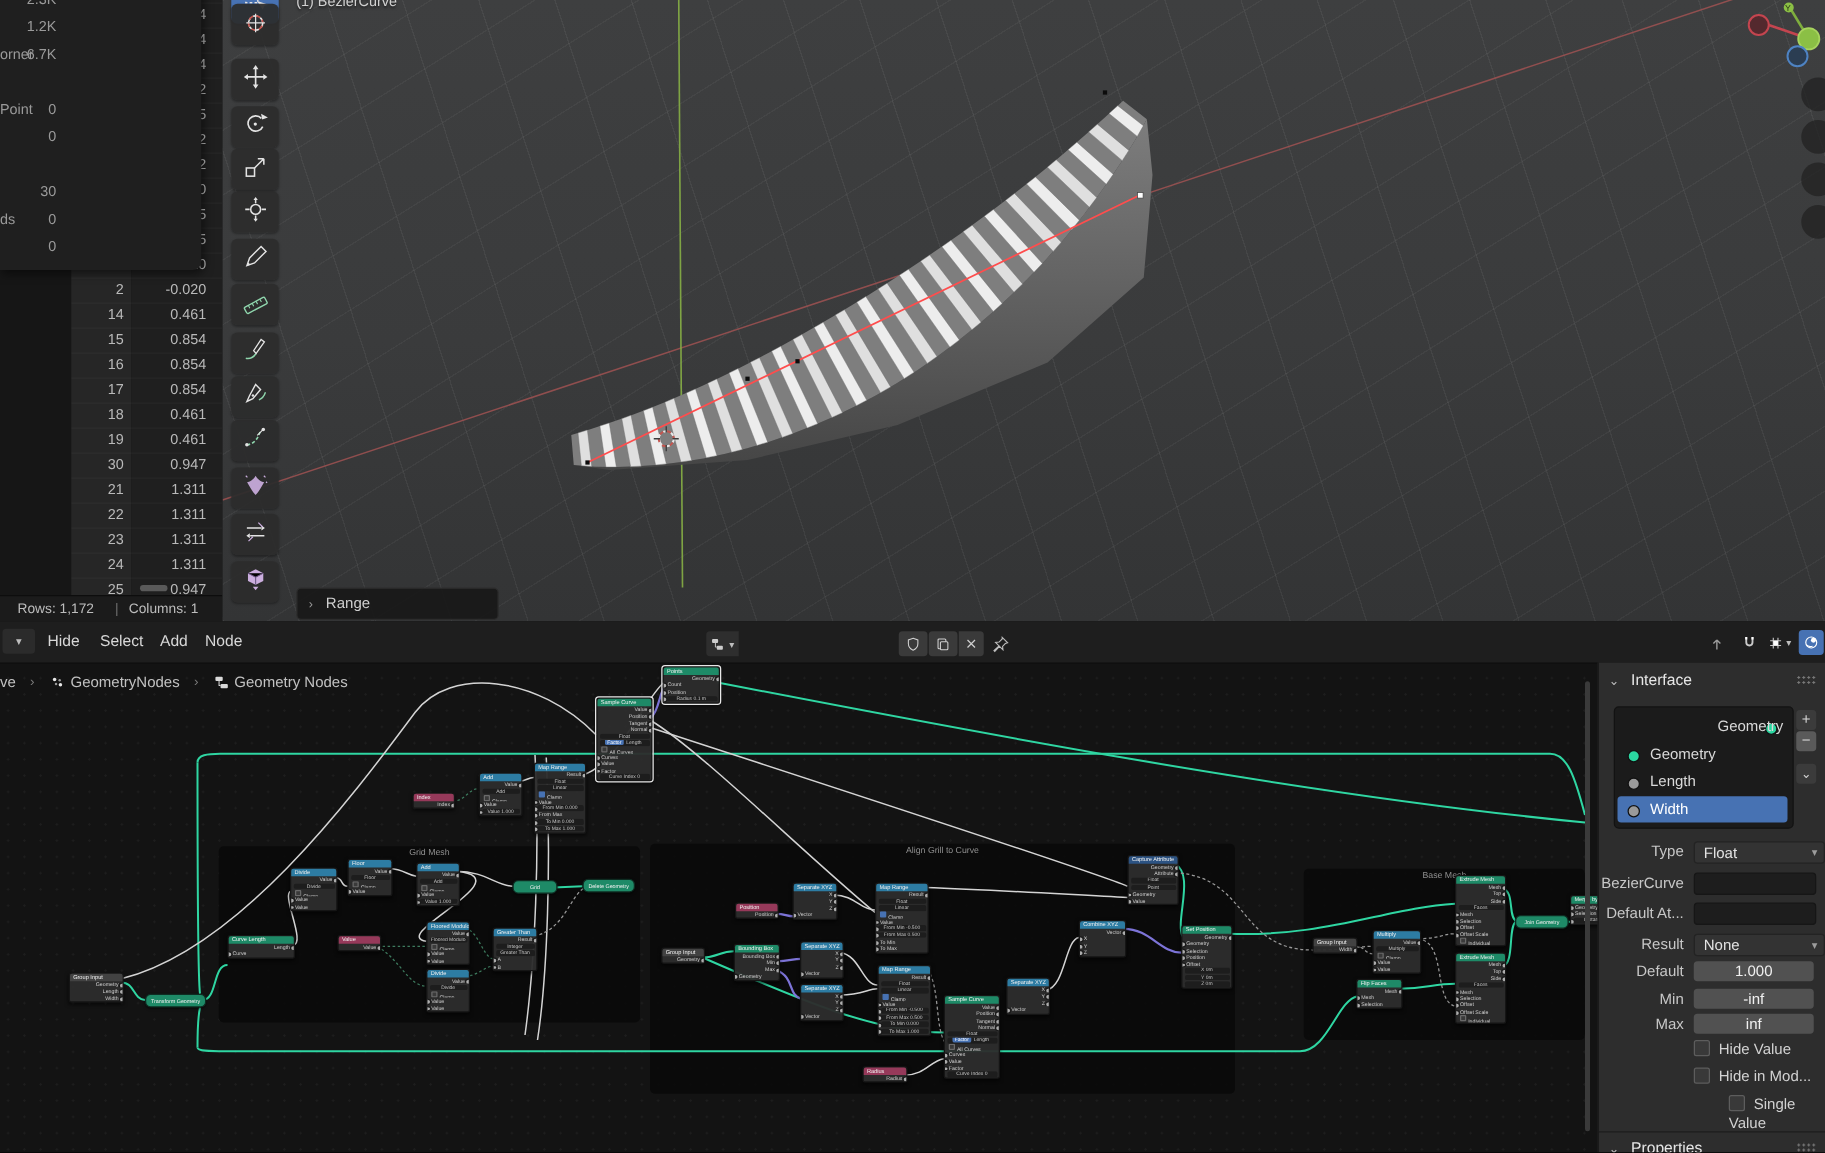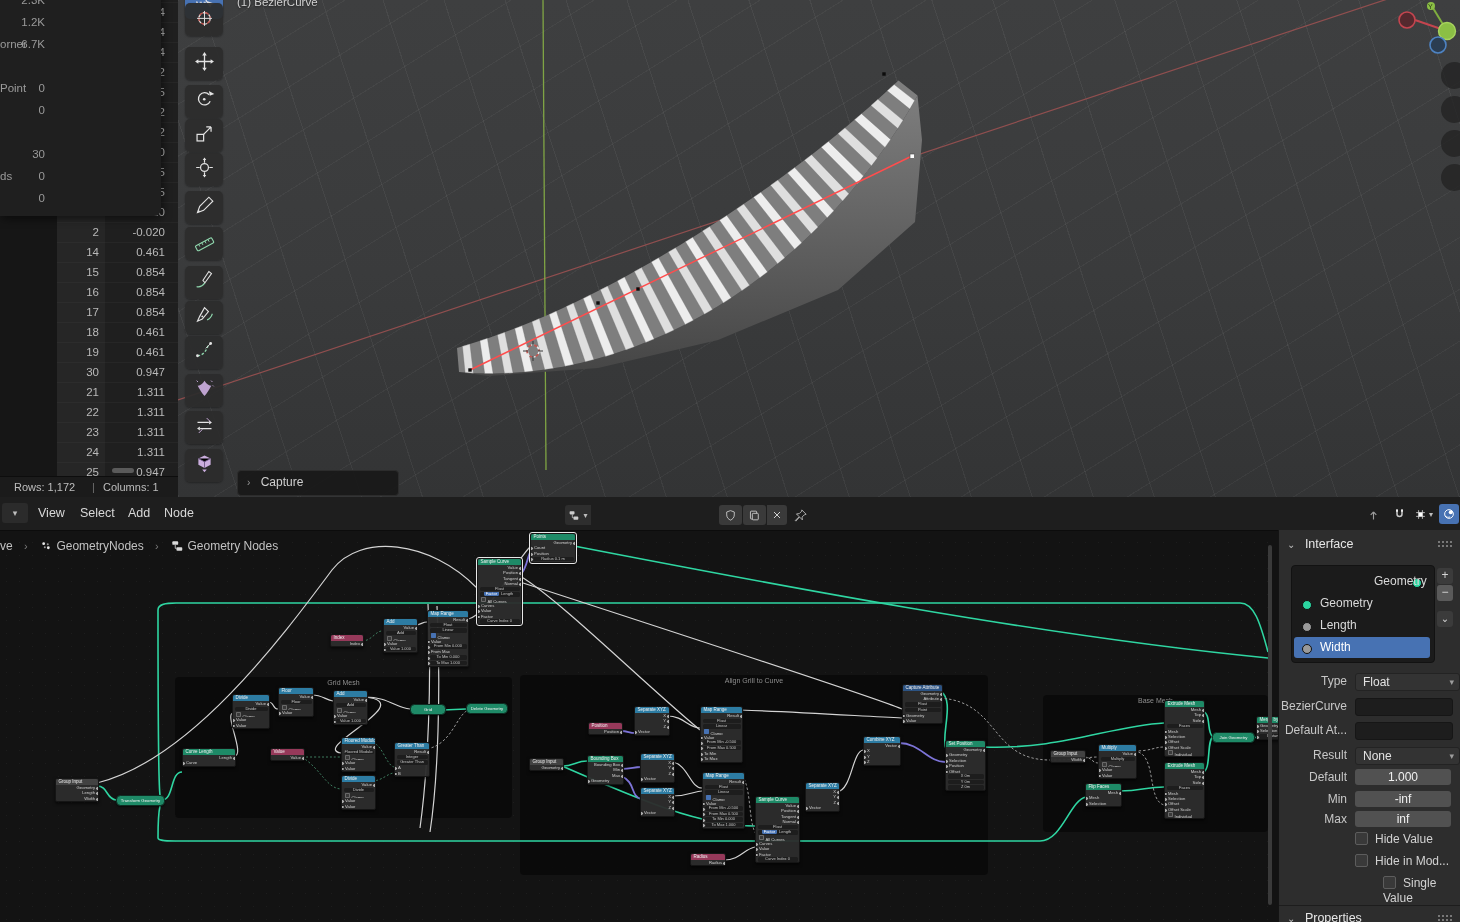--- a/index.html
+++ b/index.html
@@ -570,21 +570,21 @@
           <rect x="11" y="14" width="10" height="6" rx="1.5" fill="#dadada"></rect>
           <path d="M9 10v6h2" stroke="#dadada" fill="none" stroke-width="1.4"></path>
         </svg></span>
     <span>Geometry Nodes</span>
   </div>
 
   <div id="ne-header">
     <div class="hbtn" style="left:2px;top:6px;width:26px;height:20px;background:#2b2b2b;">
       <span style="color:#bdbdbd;font-size:9px;">▾</span>
     </div>
-    <span class="menu" style="left:32px;">View</span>
+    <span class="menu" style="left:32px;">Hide</span>
     <span class="menu" style="left:74px;">Select</span>
     <span class="menu" style="left:122px;">Add</span>
     <span class="menu" style="left:158px;">Node</span>
 
     <div class="hbtn" style="left:565px;top:8px;width:26px;height:20px;background:#2e2e2e;border-radius:3px 0 0 3px;">
       <svg viewBox="0 0 24 24" width="13" height="13">
           <rect x="3" y="4" width="9" height="6" rx="1.5" fill="#cdcdcd"></rect>
           <rect x="10" y="14" width="9" height="6" rx="1.5" fill="#cdcdcd"></rect>
           <path d="M8 10v6h2" stroke="#cdcdcd" fill="none" stroke-width="1.4"></path>
         </svg>
@@ -1021,21 +1021,21 @@
           <div class="tool" style="top: 449px;">
             <span><svg viewBox="0 0 24 24" width="21" height="21">
                 <path d="M12 2.8l7 3.5v7.2L12 17l-7-3.5V6.3z" fill="#cbaede"></path>
                 <path d="M12 10v7M5 6.3L12 10l7-3.7" stroke="#6b5684" stroke-width="1"></path>
                 <path d="M12 22l2.6-3.2h-5.2z" fill="#cbaede"></path>
               </svg></span>
           </div>
         </div>
       <div id="vp-resize">
         <span class="chev">›</span>
-        <span>Capture</span>
+        <span>Range</span>
       </div>
       <svg width="72" height="60" style="position:absolute;left:1212px;top:0;">
         <line x1="57" y1="31" x2="43" y2="8" stroke="#7fae3e" stroke-width="2"></line>
         <line x1="57" y1="31" x2="25" y2="20" stroke="#c4454f" stroke-width="2"></line>
         <circle cx="17" cy="20" r="8" fill="#54292e" stroke="#c4454f" stroke-width="1.6"></circle>
         <circle cx="57" cy="31" r="8.5" fill="#8bbf45" stroke="#a7d35e" stroke-width="1.4"></circle>
         <circle cx="48" cy="45" r="8" fill="#2b3d52" stroke="#4e83c3" stroke-width="1.6"></circle>
         <circle cx="41" cy="6" r="4" fill="#8bbf45"></circle>
         <text id="gizmo-y" x="38" y="9" font-size="7" fill="#2c3b14">Y</text>
       </svg>

